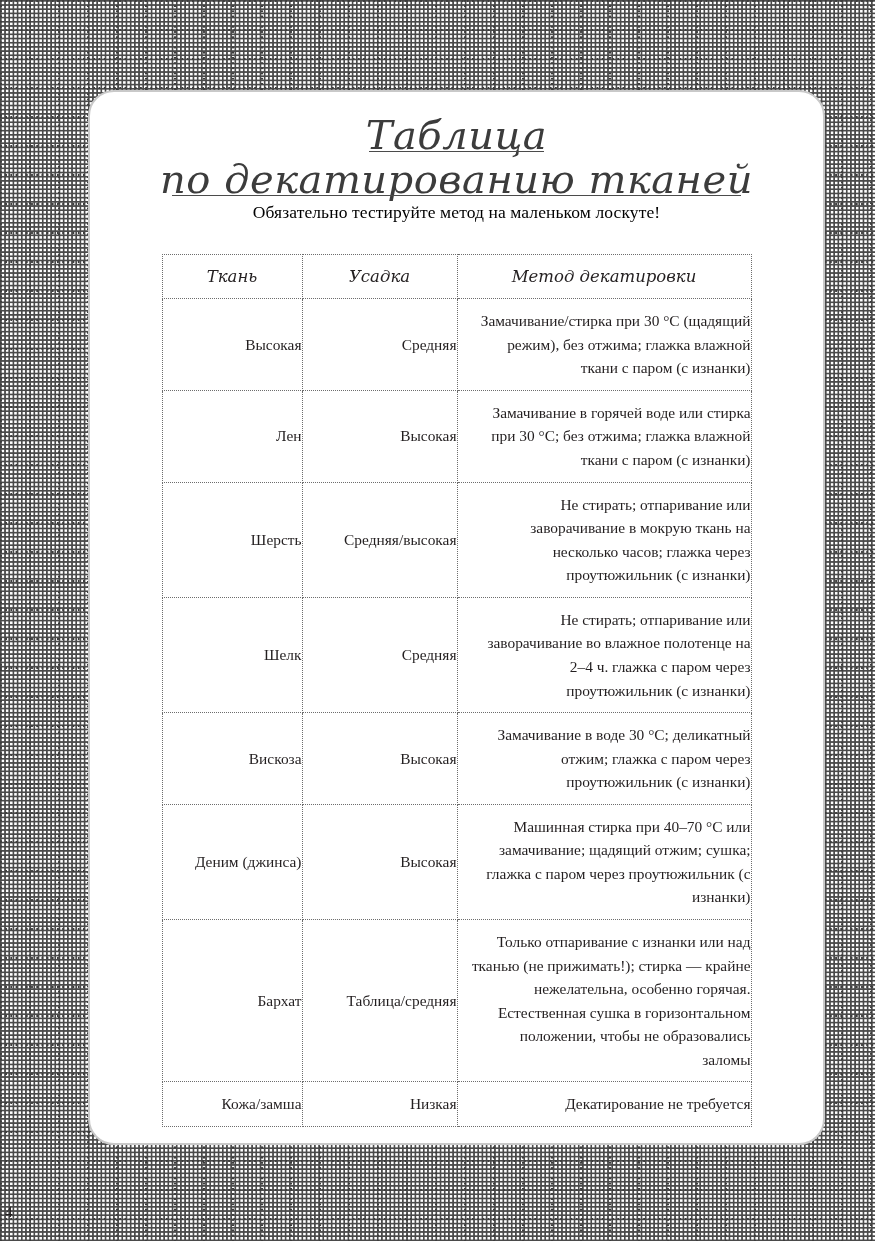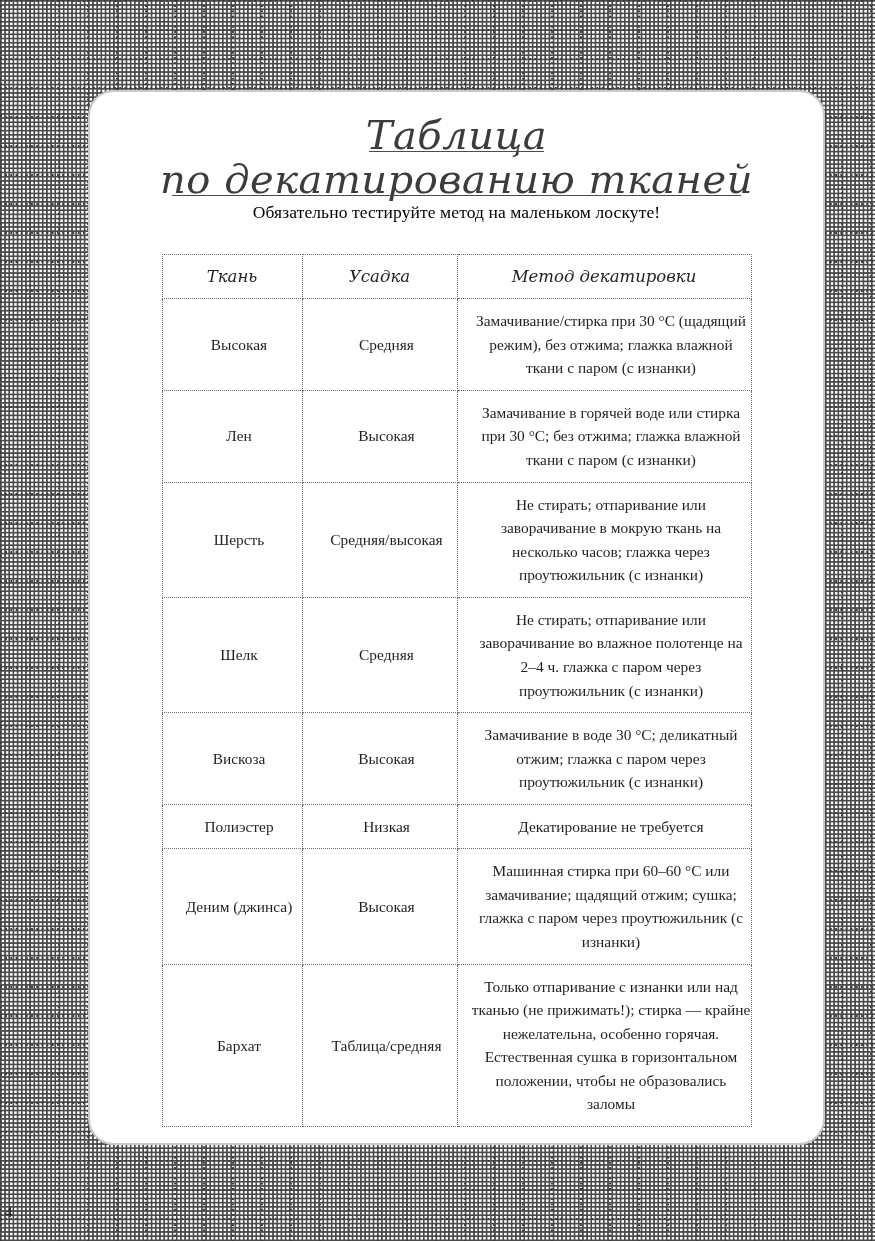--- a/index.html
+++ b/index.html
@@ -125,21 +125,21 @@
     table-layout: fixed;
   }
   #fabric-table th,
   #fabric-table td {
     vertical-align: middle;
     padding: 10px 0 10px 14px;
     font-size: 15.4px;
     line-height: 1.53;
     color: #231f20;
     font-weight: 400;
-    text-align: center;
+    text-align: right;
     border-right: 1.4px dotted #6d6d6d;
     border-bottom: 1.4px dotted #6d6d6d;
     box-sizing: border-box;
   }
   #fabric-table th {
     font-style: italic;
     font-size: 16.5px;
     text-align: center;
     padding: 9px 0 9px 0;
     font-family: "DejaVu Serif", "Liberation Serif", serif;
@@ -216,32 +216,32 @@
           <td class="cell-fabric">Шелк</td>
           <td class="cell-shrinkage">Средняя</td>
           <td class="cell-method">Не стирать; отпаривание или заворачивание во влажное полотенце на 2–4 ч. глажка с паром через проутюжильник (с изнанки)</td>
         </tr>
         <tr>
           <td class="cell-fabric">Вискоза</td>
           <td class="cell-shrinkage">Высокая</td>
           <td class="cell-method">Замачивание в воде 30 °C; деликатный отжим; глажка с паром через проутюжильник (с изнанки)</td>
         </tr>
         <tr>
-          <td class="cell-fabric">Полиэстер</td>
-          <td class="cell-shrinkage">Низкая</td>
-          <td class="cell-method">Декатирование не требуется</td>
-        </tr>
-        <tr>
           <td class="cell-fabric">Деним (джинса)</td>
           <td class="cell-shrinkage">Высокая</td>
-          <td class="cell-method">Машинная стирка при 60–60 °C или замачивание; щадящий отжим; сушка; глажка с паром через проутюжильник (с изнанки)</td>
+          <td class="cell-method">Машинная стирка при 40–70 °C или замачивание; щадящий отжим; сушка; глажка с паром через проутюжильник (с изнанки)</td>
         </tr>
         <tr>
           <td class="cell-fabric">Бархат</td>
           <td class="cell-shrinkage">Таблица/средняя</td>
           <td class="cell-method">Только отпаривание с изнанки или над тканью (не прижимать!); стирка — крайне нежелательна, особенно горячая. Естественная сушка в горизонтальном положении, чтобы не образовались заломы</td>
         </tr>
+        <tr>
+          <td class="cell-fabric">Кожа/замша</td>
+          <td class="cell-shrinkage">Низкая</td>
+          <td class="cell-method">Декатирование не требуется</td>
+        </tr>
       </tbody>
   </table>
 
 </div>
 
 <div id="page-number">4</div>
 
 </body></html>

